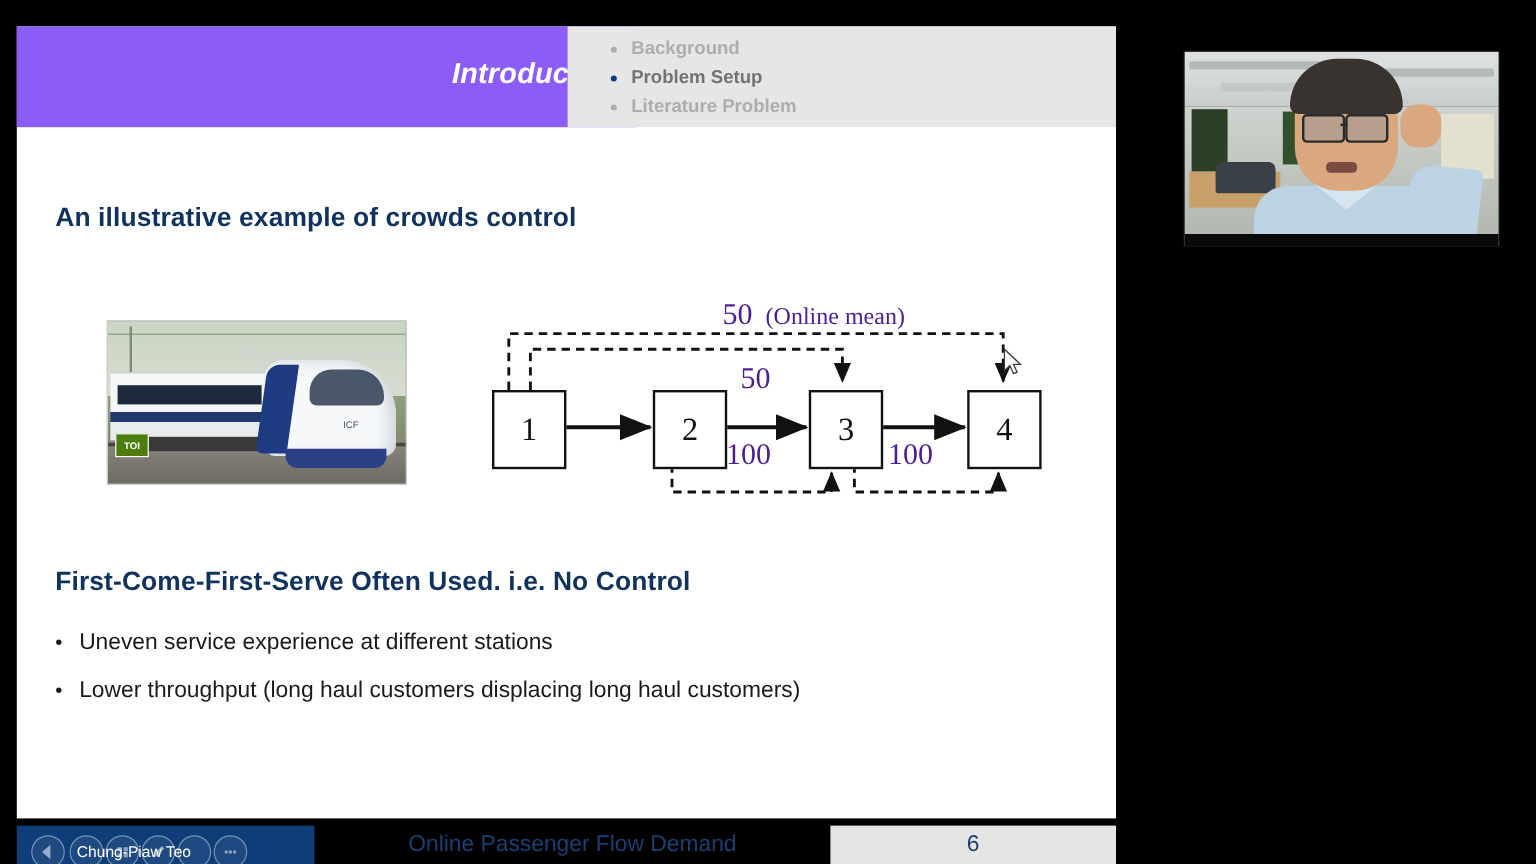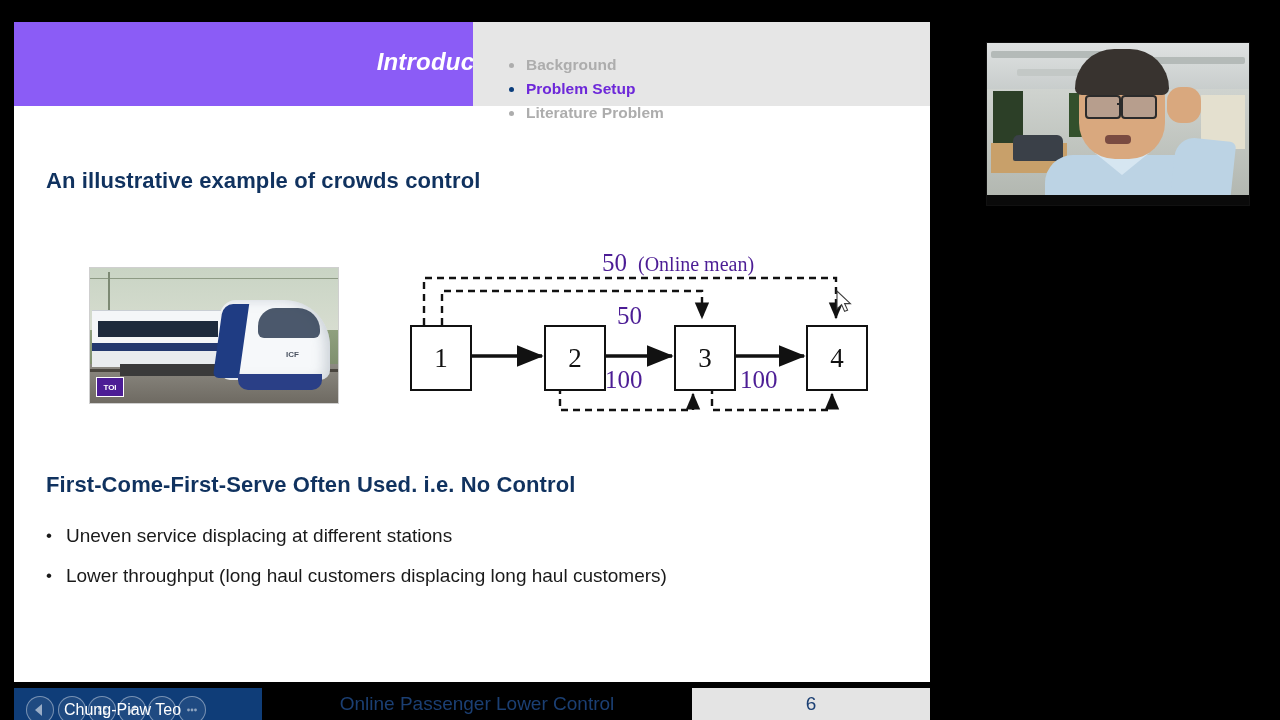--- a/index.html
+++ b/index.html
@@ -9,25 +9,25 @@
   
   #slide{position:absolute;left:14px;top:22px;width:916px;height:660px;background:#fff;}
 
   
   #hdr{position:absolute;left:0;top:0;width:916px;height:84px;}
   #hdr-blue{position:absolute;left:0;top:0;width:515px;height:84px;background:#8b5cf6;font-style:italic;}
   #hdr-title{position:absolute;right:10px;top:40px;transform:translateY(-50%);
              color:#fff;font-size:24px;font-weight:bold;letter-spacing:.2px;}
   #hdr-gray{position:absolute;left:459px;top:0;width:457px;height:84px;background:#e6e6e6;}
   .agenda{position:absolute;left:36px;display:flex;align-items:center;gap:12px;
-          font-size:15.5px;font-weight:bold;white-space:nowrap;margin-top:24px;}
+          font-size:15.5px;font-weight:bold;white-space:nowrap;}
   .agenda .dot{width:5px;height:5px;border-radius:50%;display:inline-block;flex:none;}
   .agenda.off{color:#adadad;}
   .agenda.off .dot{background:#adadad;}
-  .agenda.on{color:#6d28d9;}
+  .agenda.on{color:#737373;}
   .agenda.on .dot{background:#0a3d7c;}
   #ag0{top:10px;} #ag1{top:34px;} #ag2{top:58px;}
 
   
   .h2{position:absolute;color:#10325f;font-size:22px;font-weight:bold;letter-spacing:.1px;}
   #head1{left:32px;top:146px;}
   #head2{left:32px;top:450px;}
   .bullet{position:absolute;left:32px;display:flex;gap:14px;align-items:flex-start;
           color:#1a1a1a;font-size:19px;}
   .bullet .bdot{font-size:17px;line-height:1.25;}
@@ -49,43 +49,43 @@
        background:linear-gradient(#f4f6f8 58%,#23386e 58%,#23386e 72%,#e9ecee 72%);
        border-top:1px solid #c9ced4;}
   #win1{position:absolute;left:8px;top:53px;width:120px;height:16px;background:#1d2a3c;}
   #nose{position:absolute;left:130px;top:32px;width:110px;height:80px;
        background:#f6f8fa;border-radius:16px 46px 10px 10px;
        box-shadow:inset -6px 0 12px rgba(160,170,180,.45);}
   #nosestripe{position:absolute;left:128px;top:36px;width:26px;height:74px;
        background:#1f3c83;border-radius:10px 0 0 6px;transform:skewX(-8deg);}
   #windshield{position:absolute;left:168px;top:40px;width:62px;height:30px;
        background:#2d3c52;border-radius:18px 22px 6px 6px;opacity:.85;}
-  #icf{position:absolute;left:196px;top:82px;color:#4a5260;font-size:8px;font-weight:bold;}
+  #icf{position:absolute;left:196px;top:82px;color:#4a5260;font-size:8px;font-weight:normal;}
   #skirt{position:absolute;left:148px;top:106px;width:84px;height:16px;
        background:#2a3f86;border-radius:0 0 10px 10px;}
   #bogie{position:absolute;left:30px;top:96px;width:96px;height:12px;background:#3a3a3a;}
-  #toi{position:absolute;left:6px;bottom:6px;width:26px;height:18px;background:#4c1d95;
+  #toi{position:absolute;left:6px;bottom:22px;width:26px;height:18px;background:#4d7c0f;
        color:#fff;font-size:8px;font-weight:bold;display:flex;align-items:center;
        justify-content:center;border:1px solid #fff;}
   #pole{position:absolute;left:18px;top:4px;width:2px;height:50px;background:#7d8a74;}
   #wire{position:absolute;left:0;top:10px;width:248px;height:1px;background:#8d9a84;}
 
   
   #diagram{position:absolute;left:366px;top:222px;width:510px;height:175px;}
   #diagram svg{position:absolute;left:0;top:0;}
   .nodebox{position:absolute;width:58px;height:62px;border:2.5px solid #111;
            background:#fff;display:flex;align-items:center;justify-content:center;
            font-family:"Liberation Serif",serif;font-size:27px;color:#111;}
   .dlabel{position:absolute;font-family:"Liberation Serif",serif;color:#4c1d95;}
 
   
   #botbar{position:absolute;left:0;top:660px;width:916px;height:38px;}
   #bot-blue{position:absolute;left:0;top:6px;width:248px;height:32px;background:#0f3d78;}
   #presenter{position:absolute;left:50px;top:22px;transform:translateY(-50%);
-             color:#fff;font-size:16px;white-space:nowrap;}
+             color:#fff;font-size:13px;white-space:nowrap;}
   .navcirc{position:absolute;top:8px;width:26px;height:26px;border-radius:50%;
            border:1px solid rgba(255,255,255,.40);background:rgba(255,255,255,.07);}
   #bot-title{position:absolute;left:248px;top:6px;width:430px;height:32px;
              display:flex;align-items:center;justify-content:center;
              color:#1b3f73;font-size:19px;}
   #bot-page{position:absolute;left:678px;top:6px;width:238px;height:32px;background:#e4e4e4;
             display:flex;align-items:center;justify-content:center;
             color:#1b3f73;font-size:19px;}
 
   
@@ -149,21 +149,21 @@
         <span>Literature Problem</span>
       </div>
     </div>
   </div>
 
   <div class="h2" id="head1">An illustrative example of crowds control</div>
   <div class="h2" id="head2">First-Come-First-Serve Often Used. i.e. No Control</div>
 
   <div class="bullet" id="b0">
     <span class="bdot">•</span>
-    <span>Uneven service displacing at different stations</span>
+    <span>Uneven service experience at different stations</span>
   </div>
   <div class="bullet" id="b1">
     <span class="bdot">•</span>
     <span>Lower throughput (long haul customers displacing long haul customers)</span>
   </div>
 
   <div id="train">
     <div id="sky"></div>
     <div id="wire"></div>
     <div id="pole"></div>
@@ -241,21 +241,21 @@
       <div class="navcirc" style="left:134px;"></div>
       <div class="navcirc" style="left:164px;">
         <svg width="26" height="26" viewBox="0 0 26 26">
           <circle cx="9.5" cy="13" r="1.4" fill="rgba(255,255,255,.5)"></circle>
           <circle cx="13" cy="13" r="1.4" fill="rgba(255,255,255,.5)"></circle>
           <circle cx="16.5" cy="13" r="1.4" fill="rgba(255,255,255,.5)"></circle>
         </svg>
       </div>
       <div id="presenter">Chung-Piaw Teo</div>
     </div>
-    <div id="bot-title">Online Passenger Lower Control</div>
+    <div id="bot-title">Online Passenger Flow Demand</div>
     <div id="bot-page">6</div>
   </div>
 </div>
 
 <svg id="cursor" width="18" height="26" viewBox="0 0 18 26">
   <path d="M1,1 L1,19 L5.6,14.6 L8.6,21.4 L11.6,20.1 L8.6,13.6 L14.4,13.6 z" fill="#ffffff" stroke="#3b3b3b" stroke-width="1.1"></path>
 </svg>
 
 <div id="cam">
   <div id="ceil"></div>

